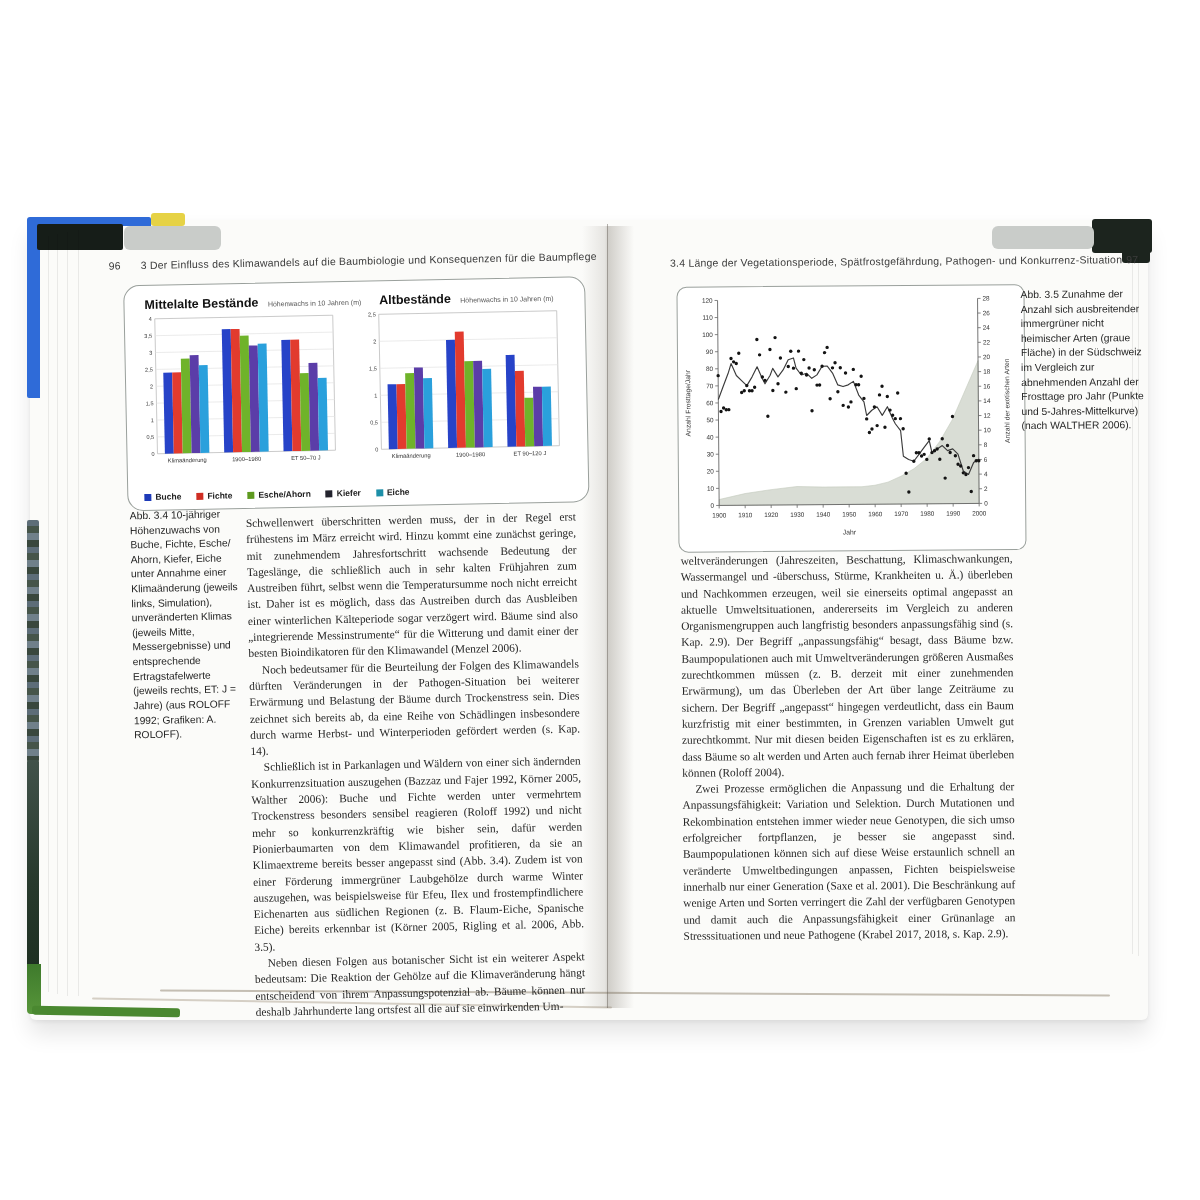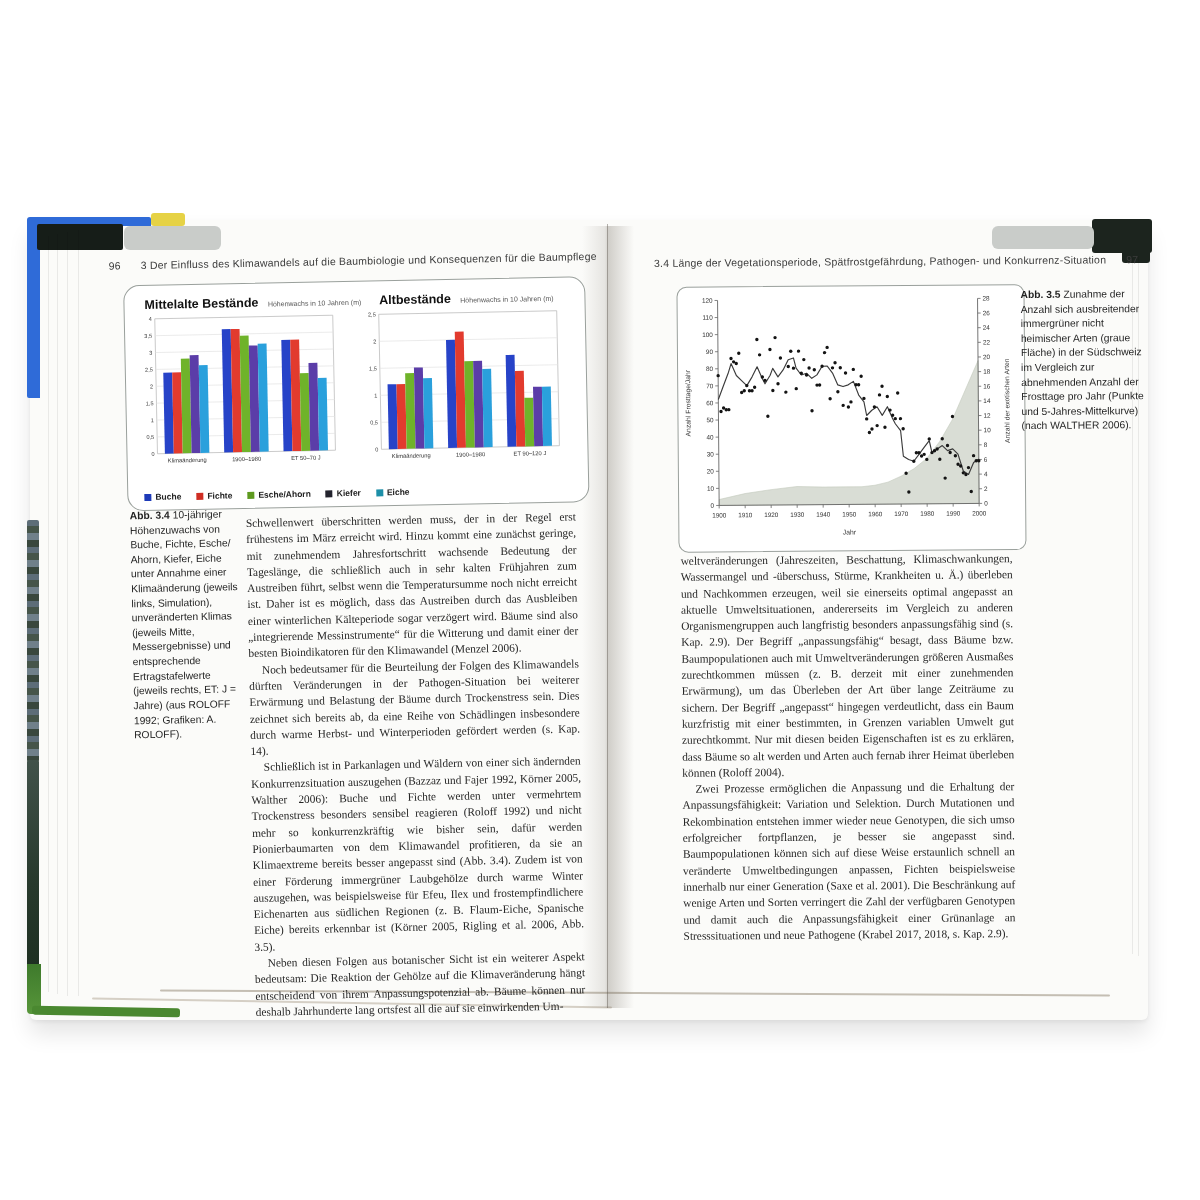--- a/index.html
+++ b/index.html
@@ -31,40 +31,40 @@
   .gutter-line{position:absolute;left:577px;top:4px;width:1px;height:784px;background:rgba(90,85,75,0.45);}
   
   .pg{position:absolute;}
   .pg-left{left:64px;top:10px;width:500px;height:770px;transform:rotate(-1.15deg);transform-origin:20% 0;}
   .pg-right{left:586px;top:10px;width:532px;height:770px;transform:rotate(-0.45deg);transform-origin:30% 0;}
   .hdr{position:absolute;font-size:10.5px;color:#3c3c3c;letter-spacing:0.2px;white-space:nowrap;}
   .hdr-l{top:28px;left:14px;}
   .hdr-r{top:26px;right:10px;}
   .hdr .pgnum{display:inline-block;}
   .hdr-l .pgnum{margin-right:20px;}
-  .hdr-r .pgnum{margin-left:20px;}
+  .hdr-r .pgnum{margin-left:4px;}
   
   .figbox{position:absolute;background:#fff;border:1.6px solid #9aa09c;}
   .fig34{left:28px;top:54px;width:448px;height:216px;border-radius:16px;padding:4px 6px;}
   .charts-row{display:flex;}
   .chart-col{width:50%;position:relative;}
   .ct{margin:5px 0 1px 14px;white-space:nowrap;}
   .ct.center{text-align:center;margin-left:0;}
   .ct-title{font-weight:bold;font-size:12.5px;color:#111;}
   .ct-sub{font-size:7px;color:#555;margin-left:5px;}
   .legend{position:absolute;left:16px;bottom:8px;display:flex;gap:15px;align-items:center;
           font-weight:bold;font-size:8.5px;color:#222;}
   .legend-item{display:flex;align-items:center;}
   .legend .sw{width:7px;height:7px;margin-right:4px;display:inline-block;}
   .fig35{left:60px;top:56px;width:340px;height:258px;border-radius:10px;padding:3px;}
   
   .caption{position:absolute;font-size:10.3px;line-height:1.42;color:#1f1f1f;}
   .cap34{left:30px;top:278px;width:113px;}
   .cap35{left:404px;top:60px;width:132px;}
-  .caption b{font-weight:bold;}
+  .caption b{font-weight:normal;}
   .bodytext{position:absolute;font-family:"Liberation Serif",serif;font-size:11.4px;
             line-height:1.43;color:#262626;text-align:justify;}
   .body-l{left:146px;top:286px;width:330px;}
   .body-r{left:62px;top:322px;width:332px;}
   .bodytext p{margin:0;}
   .bodytext p.ind{text-indent:13px;}
 </style>
 </head>
 <body>
 

